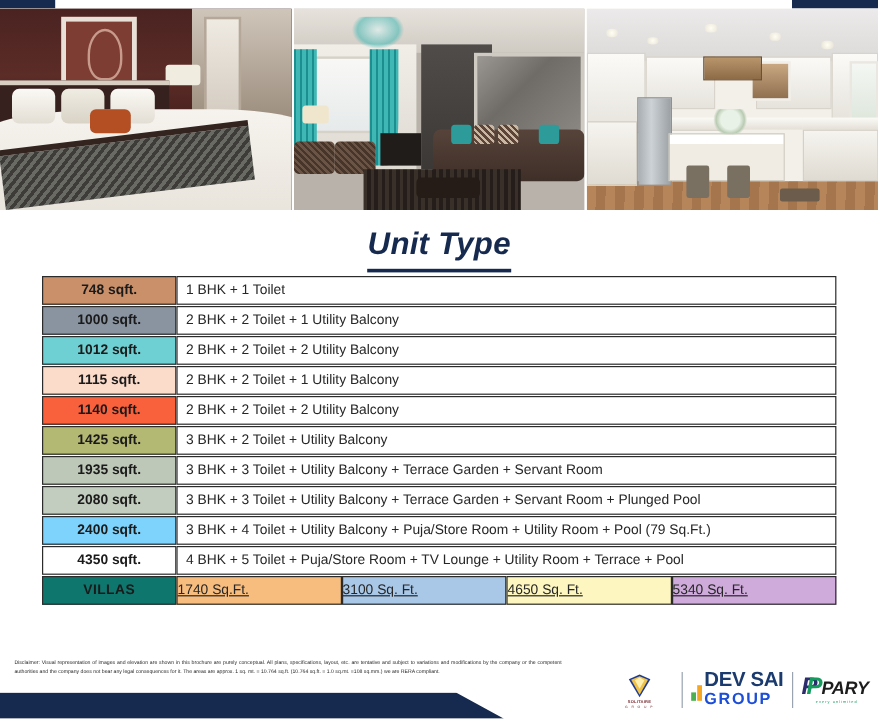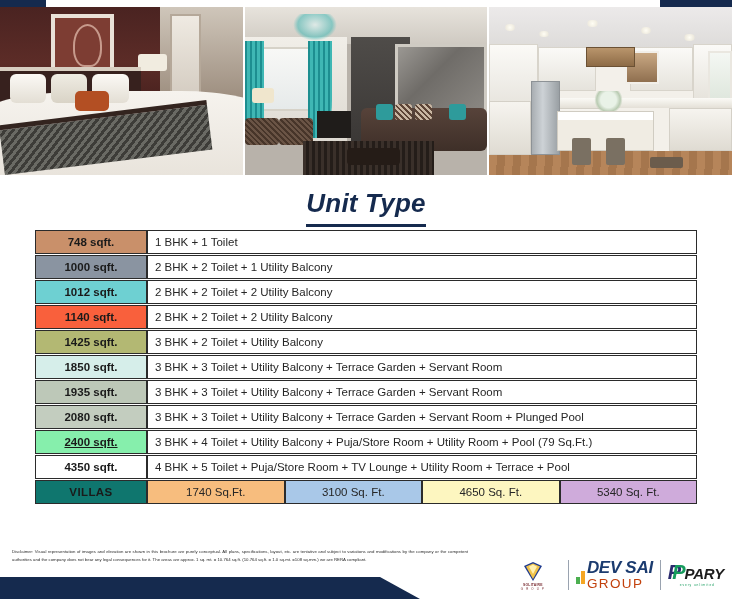--- a/index.html
+++ b/index.html
@@ -297,23 +297,23 @@
     color:#262626;
     font-size:11.5px;
   }
   td.villa-label {
     text-align:center;
     font-weight:bold;
     font-size:13px;
     letter-spacing:.4px;
   }
   td.villa-cell {
-    text-align:center;
     font-size:11.5px;
     color:#262626;
+    text-decoration:underline;
   }
 
   
   .disclaimer {
     position:absolute; left:12px; top:548px; width:456px;
     font-size:4.3px;
     line-height:1.85;
     color:#2a2a2a;
     text-align:justify;
     font-family:"Liberation Sans", sans-serif;
@@ -346,25 +346,25 @@
   }
   .dtxt2 { font-size:2.8px; color:#7a2d33; letter-spacing:1.2px; }
   
   .logo-devsai { display:flex; align-items:center; gap:2px; }
   .ds-bars { display:flex; align-items:flex-end; gap:1px; height:18px; }
   .ds-bars i { display:block; width:4px; }
   .ds-bars i.b1 { height:7px; background:#4caf50; }
   .ds-bars i.b2 { height:13px; background:#f5a623; }
   .ds-text { line-height:.92; }
   .ds-top {
-    font-size:17px; font-weight:bold; font-style:italic;
+    font-size:17px; font-weight:bold; 
     color:#1b3b6f; letter-spacing:-.3px;
   }
   .ds-bot {
-    font-size:13.5px; font-weight:normal; color:#c2410c;
+    font-size:13.5px; font-weight:bold; color:#1d4ed8;
     letter-spacing:1.4px; text-align:right;
   }
   
   .logo-pary { display:flex; flex-direction:column; align-items:flex-start; }
   .pary-row { display:flex; align-items:baseline; }
   .pary-p {
     font-size:20px; font-weight:bold; font-style:italic;
     color:#2b2b6e; line-height:.85;
   }
   .pary-p2 {
@@ -471,41 +471,41 @@
           </tr>
           <tr>
             <td class="area" style="background: rgb(138, 148, 161);">1000 sqft.</td>
             <td class="desc" colspan="4">2 BHK + 2 Toilet + 1 Utility Balcony</td>
           </tr>
           <tr>
             <td class="area" style="background: rgb(110, 208, 210); margin-top: 36px;">1012 sqft.</td>
             <td class="desc" colspan="4">2 BHK + 2 Toilet + 2 Utility Balcony</td>
           </tr>
           <tr>
+            <td class="area" style="background: rgb(251, 220, 203);">1115 sqft.</td>
+            <td class="desc" colspan="4">2 BHK + 2 Toilet + 1 Utility Balcony</td>
+          </tr>
+          <tr>
             <td class="area" style="background: rgb(249, 96, 60);">1140 sqft.</td>
             <td class="desc" colspan="4">2 BHK + 2 Toilet + 2 Utility Balcony</td>
           </tr>
           <tr>
             <td class="area" style="background: rgb(179, 184, 115);">1425 sqft.</td>
             <td class="desc" colspan="4">3 BHK + 2 Toilet + Utility Balcony</td>
           </tr>
           <tr>
-            <td class="area" style="background: rgb(214, 238, 234);">1850 sqft.</td>
-            <td class="desc" colspan="4">3 BHK + 3 Toilet + Utility Balcony + Terrace Garden + Servant Room</td>
-          </tr>
-          <tr>
             <td class="area" style="background: rgb(189, 200, 184);">1935 sqft.</td>
             <td class="desc" colspan="4">3 BHK + 3 Toilet + Utility Balcony + Terrace Garden + Servant Room</td>
           </tr>
           <tr>
             <td class="area" style="background: rgb(195, 205, 191);">2080 sqft.</td>
             <td class="desc" colspan="4">3 BHK + 3 Toilet + Utility Balcony + Terrace Garden + Servant Room + Plunged Pool</td>
           </tr>
           <tr>
-            <td class="area" style="background: #86efac; text-decoration: underline;">2400 sqft.</td>
+            <td class="area" style="background: #7dd3fc;">2400 sqft.</td>
             <td class="desc" colspan="4">3 BHK + 4 Toilet + Utility Balcony + Puja/Store Room + Utility Room + Pool (79 Sq.Ft.)</td>
           </tr>
           <tr>
             <td class="area" style="background: rgb(255, 255, 255);">4350 sqft.</td>
             <td class="desc" colspan="4">4 BHK + 5 Toilet + Puja/Store Room + TV Lounge + Utility Room + Terrace + Pool</td>
           </tr>
           <tr>
             <td class="area villa-label" style="background: #0f766e;">VILLAS</td>
             <td class="villa-cell" style="background: rgb(247, 189, 126);">1740 Sq.Ft.</td>
             <td class="villa-cell" style="background: rgb(169, 200, 232);">3100 Sq. Ft.</td>

